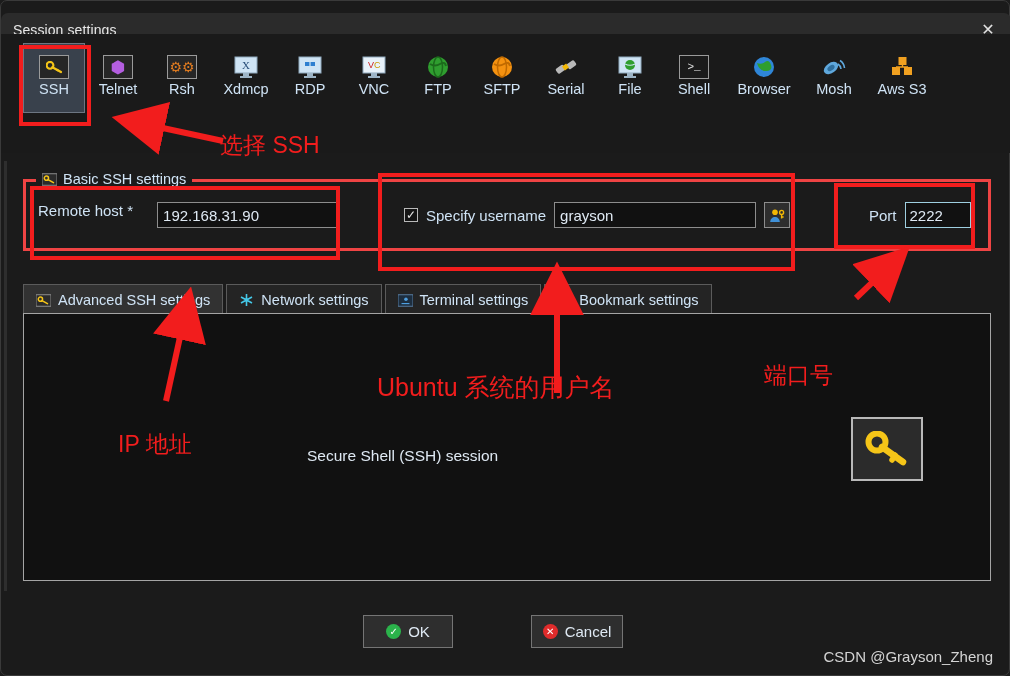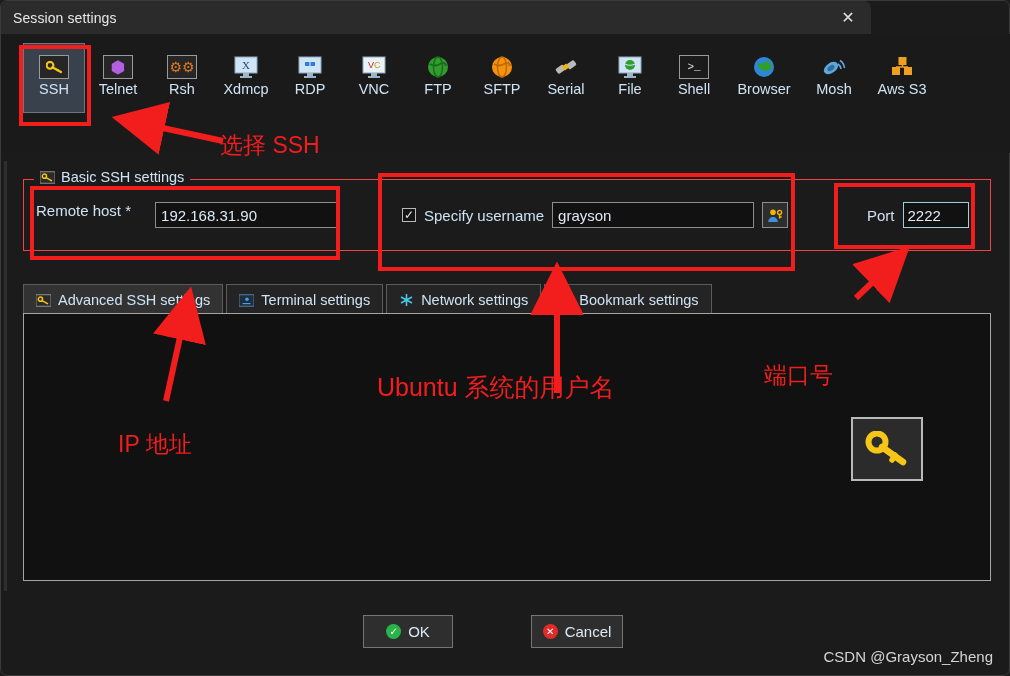--- a/index.html
+++ b/index.html
@@ -12,22 +12,22 @@
   #app {
     position: relative;
     width: 1010px; height: 676px;
     background: #1b1b1b;
     border: 1px solid #3a3a3a;
     border-radius: 7px;
   }
 
   
   .titlebar {
-    position: absolute; left: 0; top: 0;
-    width: 870px; height: 33px;
+    position: absolute; left: 0; top: 12px;
+    width: 1010px; height: 33px;
     background: #2b2b2b;
     border-radius: 7px 7px 0 0;
     display: flex; align-items: center;
   }
   .titlebar-text {
     margin-left: 12px;
     color: #e8e8e8;
     font-size: 14px;
     letter-spacing: .1px;
   }
@@ -73,21 +73,21 @@
     width: 30px; height: 24px;
     border: 1px solid #9a9a9a;
     background: #262626;
     display: flex; align-items: center; justify-content: center;
     font-size: 15px;
   }
 
   
   .groupbox {
     position: absolute;
-    border: 1px solid #ef4444;
+    border: 3px solid #ef4444;
   }
   .group-title {
     position: absolute;
     top: -11px; left: 10px;
     background: #1b1b1b;
     padding: 0 6px;
     color: #cfe3f5;
     font-size: 14.5px;
     display: flex; align-items: center; gap: 6px;
     white-space: nowrap;
@@ -458,48 +458,49 @@
         <svg width="15" height="13" viewBox="0 0 17 13" style="vertical-align:-2px;">
             <rect x="0" y="0" width="17" height="13" fill="#2b2b2b" stroke="#9a9a9a"></rect>
             <circle cx="5" cy="5" r="2.4" fill="none" stroke="#f5c518" stroke-width="1.7"></circle>
             <path d="M6.8 6.6 L13 10" stroke="#f5c518" stroke-width="1.8" stroke-linecap="round"></path>
           </svg>
       </span>
       <span>Advanced SSH settings</span>
     </div>
     <div class="tab">
       <span>
+        <svg width="15" height="14" viewBox="0 0 15 14" style="vertical-align:-2px;">
+            <path d="M7.5 1v12M2 4l11 6M13 4L2 10" stroke="#45c8e8" stroke-width="1.6"></path>
+            <circle cx="7.5" cy="7" r="1.8" fill="#45c8e8"></circle>
+          </svg>
+      </span>
+      <span>Network settings</span>
+    </div>
+    <div class="tab">
+      <span>
         <svg width="15" height="13" viewBox="0 0 17 13" style="vertical-align:-2px;">
             <rect x="0" y="0" width="17" height="13" fill="#1d2e3f" stroke="#5f87ad"></rect>
             <circle cx="9" cy="5" r="2" fill="#4f9fe0"></circle>
             <path d="M4 10h9" stroke="#4f9fe0" stroke-width="1.3"></path>
           </svg>
       </span>
       <span>Terminal settings</span>
     </div>
     <div class="tab">
       <span>
         <svg width="15" height="14" viewBox="0 0 15 14" style="vertical-align:-2px;">
-            <path d="M7.5 1v12M2 4l11 6M13 4L2 10" stroke="#45c8e8" stroke-width="1.6"></path>
-            <circle cx="7.5" cy="7" r="1.8" fill="#45c8e8"></circle>
-          </svg>
-      </span>
-      <span>Network settings</span>
-    </div>
-    <div class="tab">
-      <span>
-        <svg width="15" height="14" viewBox="0 0 15 14" style="vertical-align:-2px;">
             <path d="M7.5 0.6l2.1 4.4 4.8.6-3.5 3.3.9 4.7-4.3-2.4-4.3 2.4.9-4.7L0.6 5.6l4.8-.6z" fill="#f2c111"></path>
           </svg>
       </span>
       <span>Bookmark settings</span>
     </div>
   </div>
 
   <div id="content-panel">
+    <div class="session-caption">Secure Shell (SSH) session</div>
     <div class="big-key">
       <svg width="44" height="36" viewBox="0 0 44 36">
         <circle cx="12" cy="11" r="8.5" fill="none" stroke="#f5c518" stroke-width="6"></circle>
         <path d="M17 16 L38 31" stroke="#f5c518" stroke-width="6.5" stroke-linecap="round"></path>
         <path d="M30 24 L27 29" stroke="#f5c518" stroke-width="5.5" stroke-linecap="round"></path>
       </svg>
     </div>
   </div>
 
   <div class="btn" id="ok-button">

